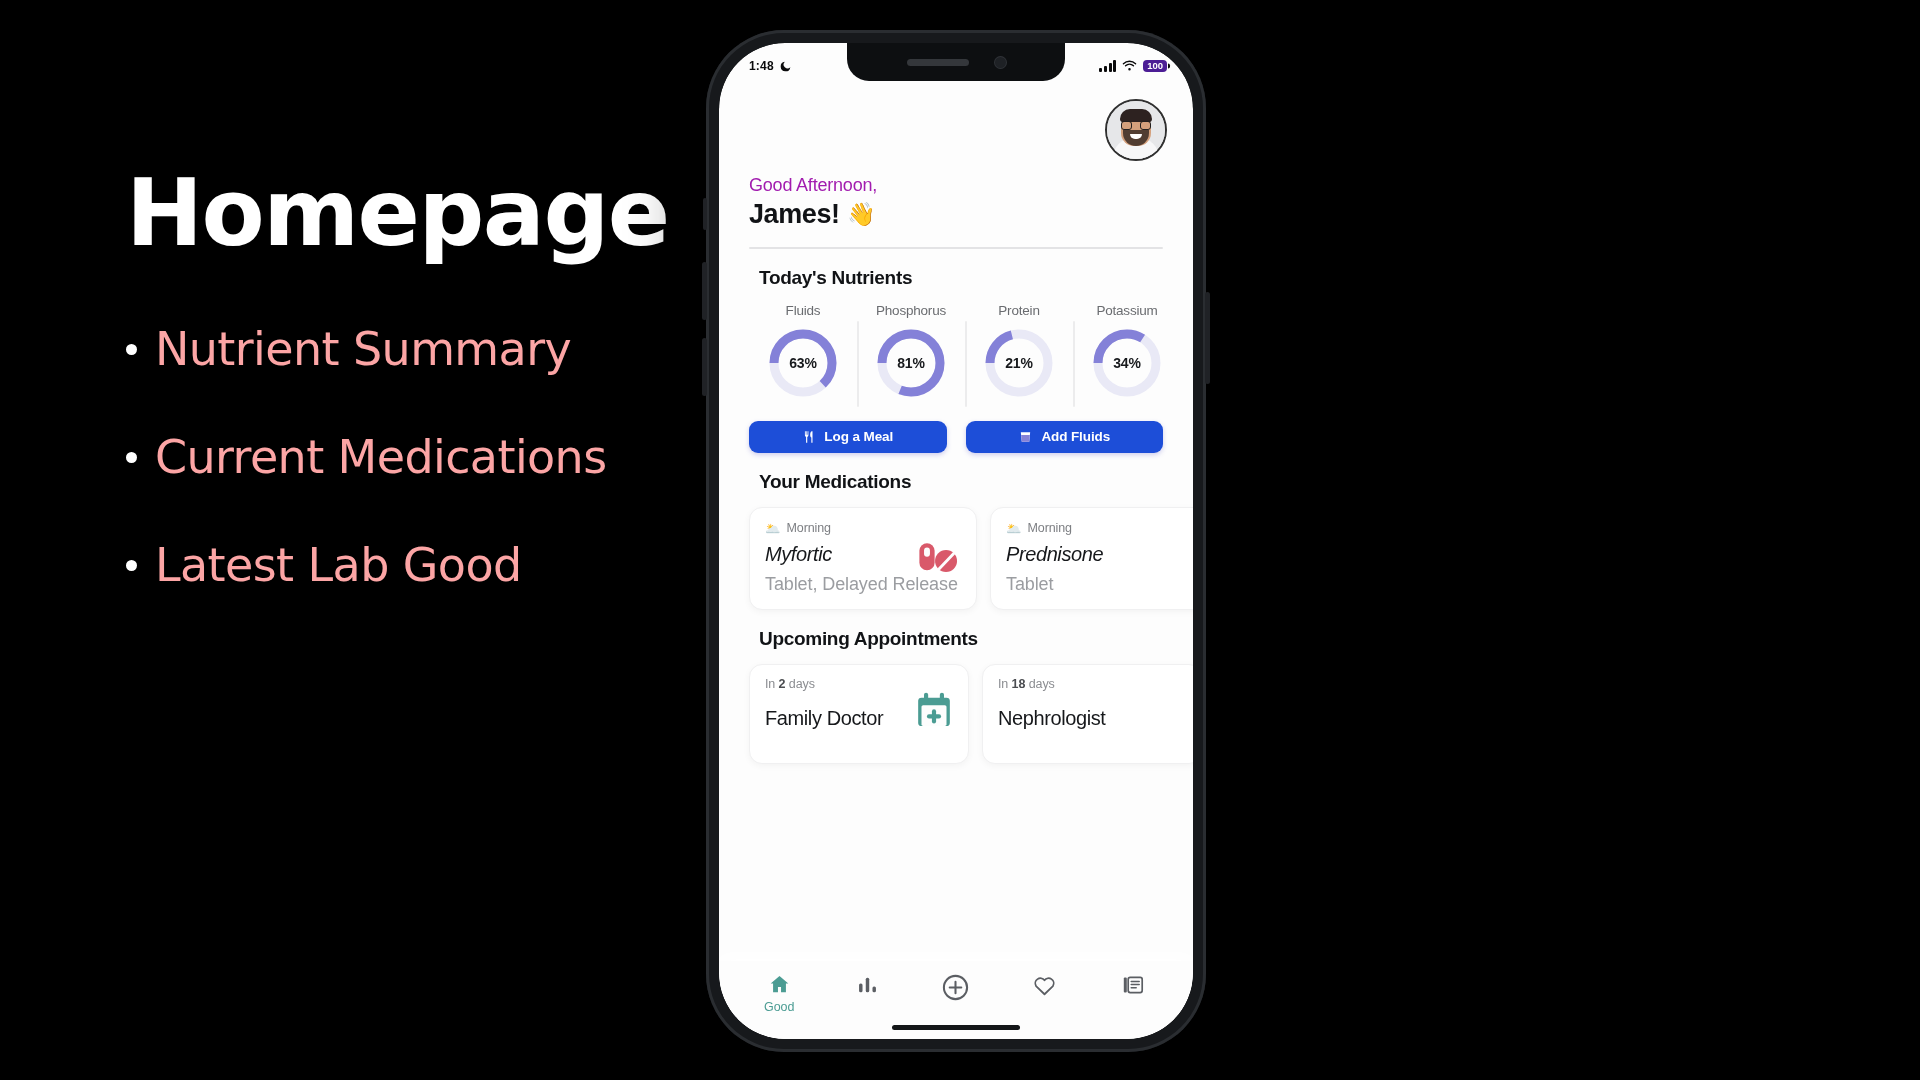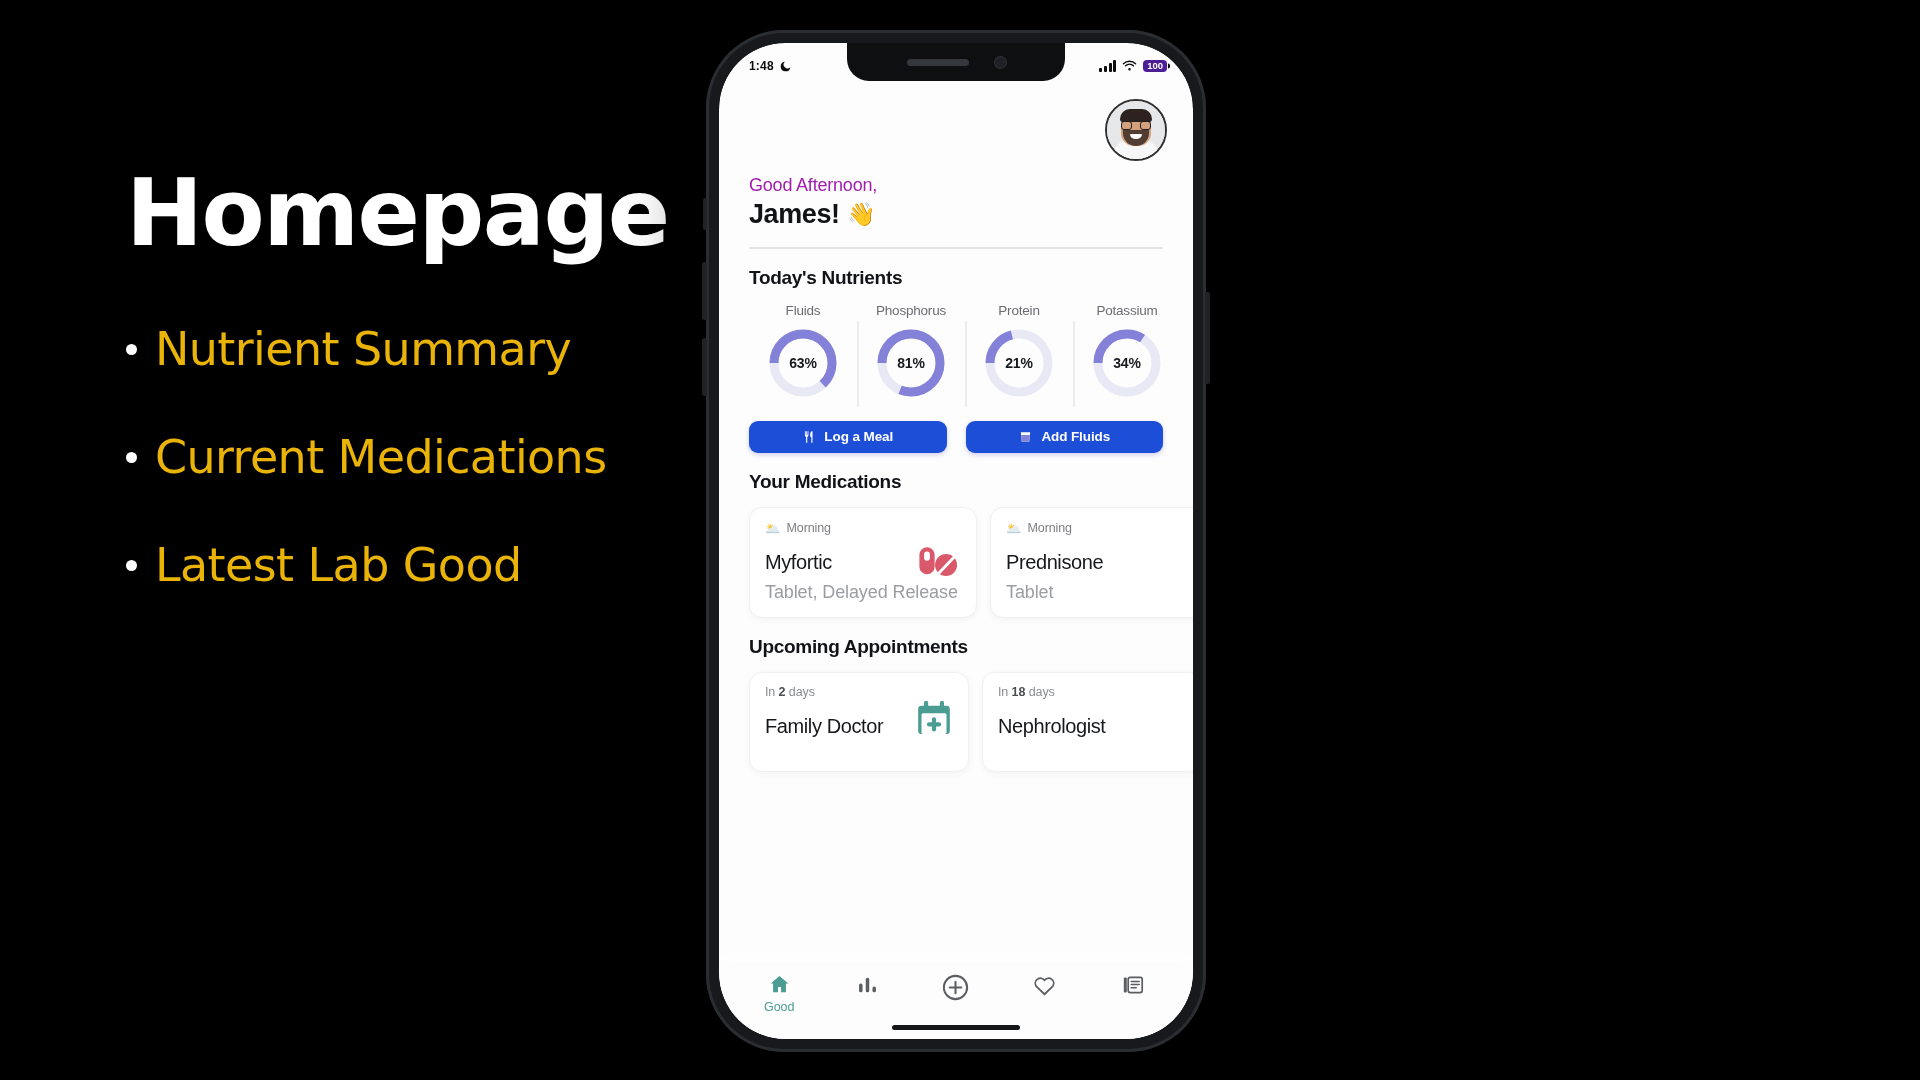--- a/index.html
+++ b/index.html
@@ -14,21 +14,21 @@
   
   .promo { position: absolute; left: 126px; top: 168px; width: 700px; }
   .promo-title {
     font-size: 92px; font-weight: 700; color: #ffffff;
     letter-spacing: -1.5px; line-height: 1;
     font-family: "DejaVu Sans", sans-serif;
   }
   .promo-list { margin-top: 62px; list-style: none; }
   .promo-list li {
     display: flex; align-items: center;
-    font-size: 46px; font-weight: 500; color: #eab308;
+    font-size: 46px; font-weight: 500; color: #fca5a5;
     letter-spacing: -0.6px; margin-bottom: 54px;
     font-family: "DejaVu Sans", sans-serif;
   }
   .bullet-dot {
     width: 11px; height: 11px; border-radius: 50%;
     background: #ffffff; margin-right: 18px; flex: 0 0 auto;
   }
 
   
   .phone {
@@ -121,21 +121,21 @@
   .greet-sub { font-size: 18px; color: #a21caf; letter-spacing: -.2px; }
   .greet-name {
     font-size: 27px; font-weight: 700; color: #111316; margin-top: 3px;
     letter-spacing: -.4px; display: flex; align-items: center; gap: 8px;
   }
   .wave { font-size: 23px; }
   .hr { height: 1.5px; background: #e3e3e5; margin: 17px 30px 0 30px; border-radius: 2px; }
 
   .sec-title {
     font-size: 19px; font-weight: 700; color: #111316;
-    letter-spacing: -.3px; padding: 18px 30px 0 30px;
+    letter-spacing: -.3px; padding: 18px 30px 0 30px; margin-left: 10px;
   }
 
   
   .nutrients { display: flex; padding: 14px 0 0 30px; gap: 0; }
   .nut {
     width: 108px; flex: 0 0 auto; display: flex; flex-direction: column;
     align-items: center; position: relative;
   }
   .nut + .nut::before {
     content:""; position:absolute; left:0; top:18px; width:1.5px; height:86px;
@@ -163,21 +163,21 @@
   
   .cards { display: flex; gap: 13px; padding: 14px 0 0 30px; }
   .card {
     flex: 0 0 auto; width: 228px; background: #ffffff;
     border: 1px solid #f0f0f1; border-radius: 13px;
     padding: 13px 15px 14px 15px;
     box-shadow: 0 2px 7px rgba(20,20,30,.045);
     position: relative; overflow: hidden;
   }
   .card-top { display: flex; align-items: center; gap: 6px; font-size: 12.5px; color: #7d7f83; letter-spacing: -.1px; }
-  .card-title { font-size: 20px; color: #16181b; margin-top: 15px; letter-spacing: -.4px; white-space: nowrap; }
+  .card-title { font-size: 20px; color: #16181b; margin-top: 7px; letter-spacing: -.4px; white-space: nowrap; font-style: italic; }
   .card-sub { font-size: 18px; color: #9b9da1; margin-top: 8px; letter-spacing: -.1px; white-space: nowrap; }
   .pill-ico { position: absolute; right: 16px; top: 50%; transform: translateY(-48%); }
 
   .appt-card {
     flex: 0 0 auto; width: 220px; background: #ffffff;
     border: 1px solid #f0f0f1; border-radius: 13px;
     padding: 12px 15px 16px 15px;
     box-shadow: 0 2px 7px rgba(20,20,30,.045);
     position: relative; overflow: hidden; height: 100px;
   }

